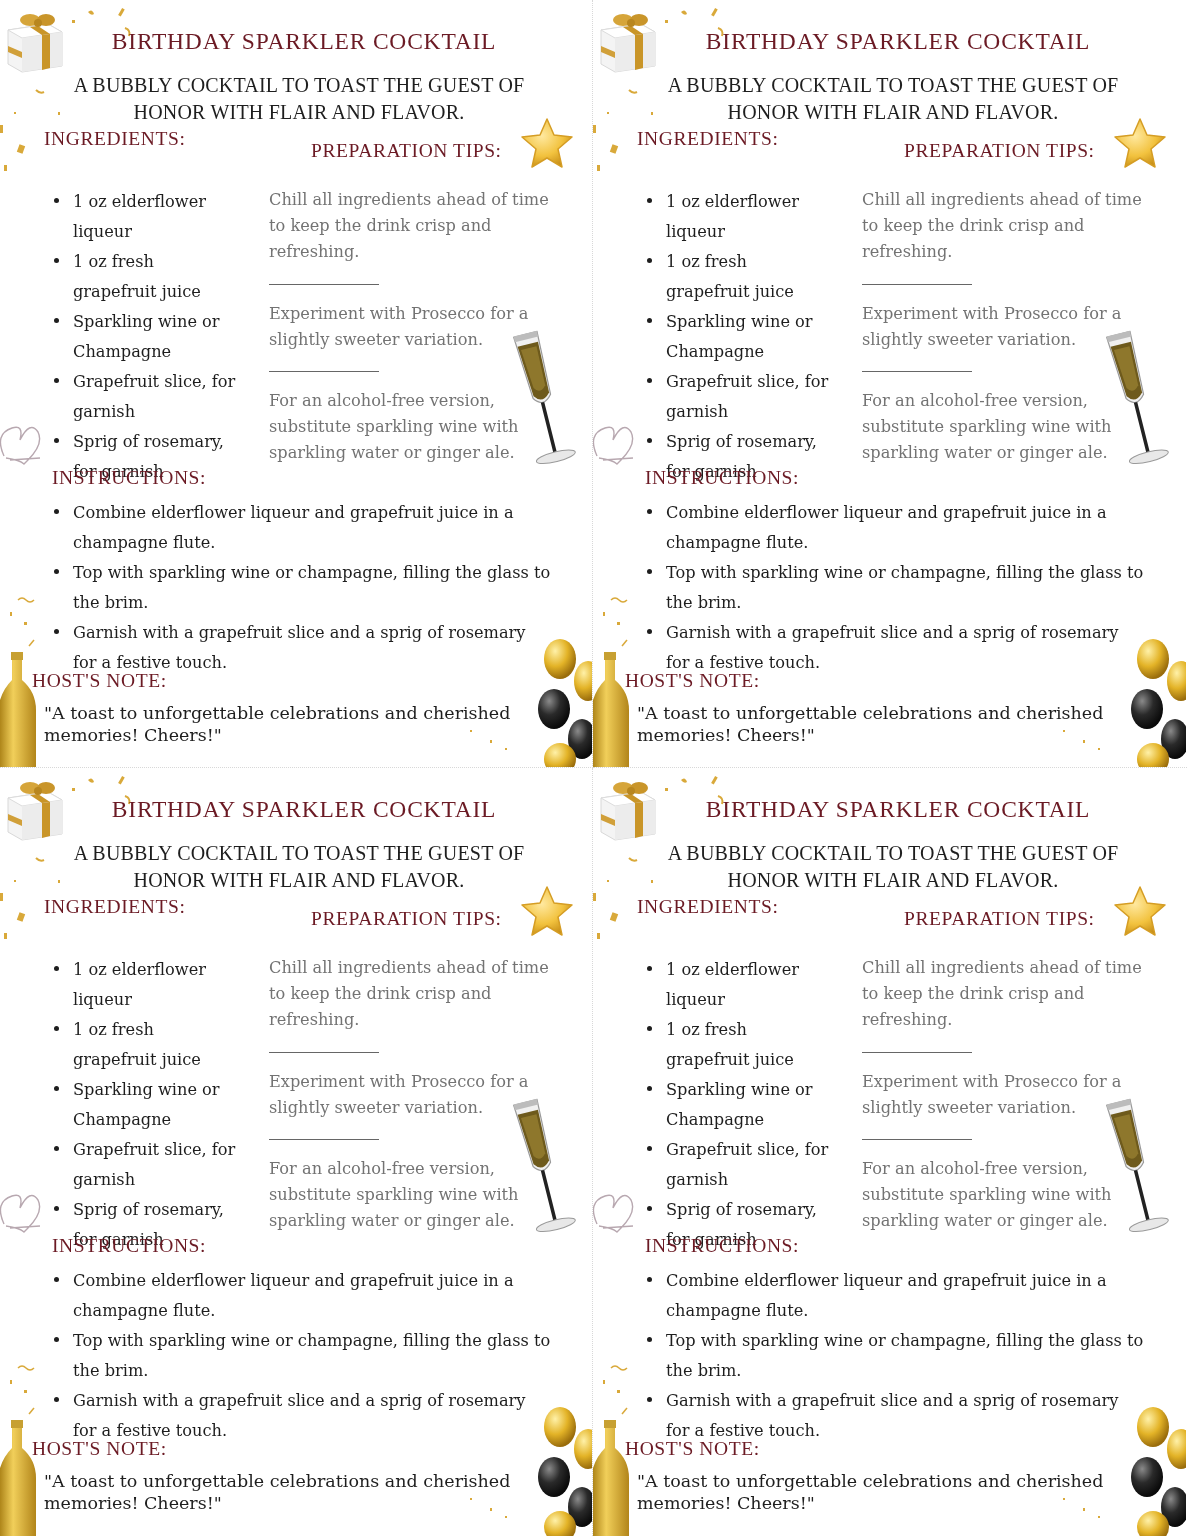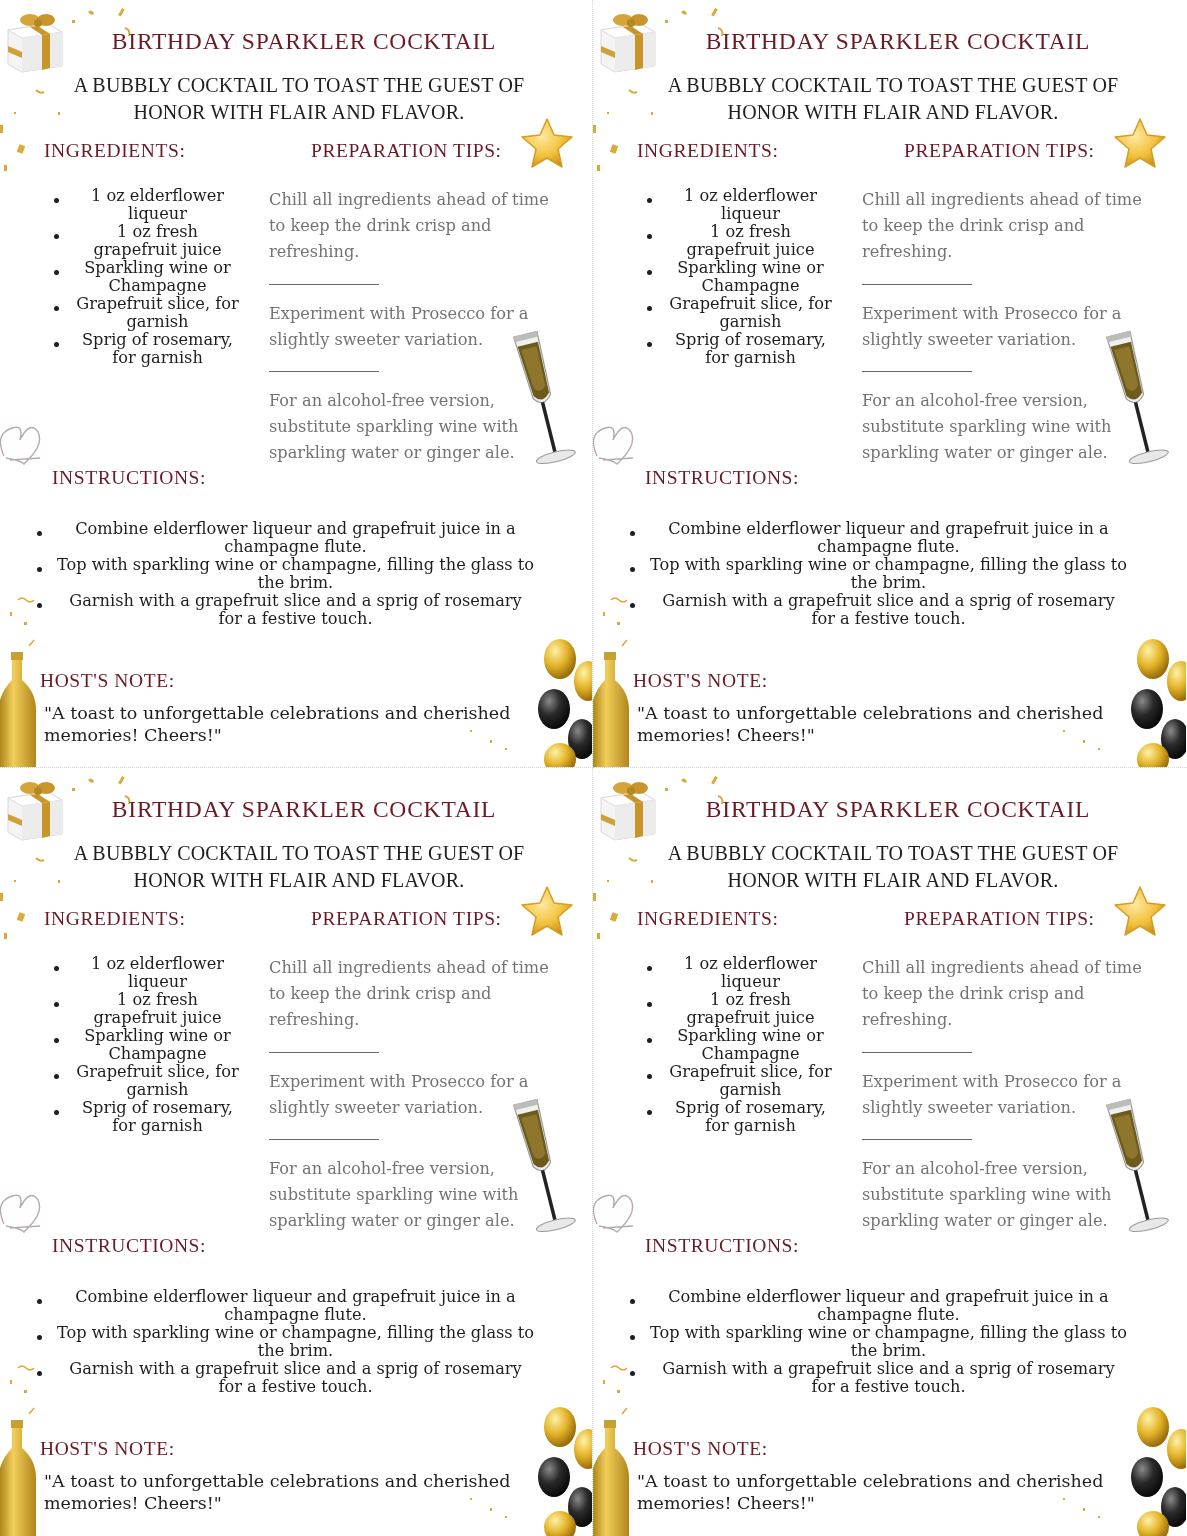--- a/index.html
+++ b/index.html
@@ -12,36 +12,36 @@
     .card.c1, .card.c2 { border-bottom: 1px dotted #d8d8d8; }
 
     .title { position: absolute; top: 28px; left: 0; right: 0; text-align: center;
       font-family: "Liberation Serif", serif; font-size: 23.5px; letter-spacing: 0.8px;
       color: #6b1a24; padding-left: 16px; }
     .subtitle { position: absolute; top: 72px; left: 40px; right: 40px; text-align: center;
       font-family: Liberation Serif, serif; font-size: 20px; line-height: 27px;
       color: #1e1e1e; letter-spacing: 0.2px; padding-left: 6px; }
     .h-sec { position: absolute; font-family: "Liberation Serif", serif; font-size: 19.5px;
       color: #6b1a24; letter-spacing: 0.6px; }
-    .h-ingredients { top: 140px; left: 44px; }
+    .h-ingredients { top: 128px; left: 44px; }
     .h-prep { top: 140px; left: 269px; margin-left: 42px; }
     .h-instructions { top: 467px; left: 52px; }
-    .h-hostnote { top: 670px; left: 40px; }
+    .h-hostnote { top: 670px; left: 32px; }
 
     .ingredients { position: absolute; top: 187px; left: 52px; width: 190px; list-style: none; }
     .ingredients li, .instructions li { position: relative; padding-left: 21px;
-      font-size: 16.2px; line-height: 18px; color: #1e1e1e; text-align: center; }
+      font-size: 16.2px; line-height: 30px; color: #1e1e1e; }
     .ingredients li::before, .instructions li::before { content: ""; position: absolute;
       left: 2px; top: 11px; width: 5px; height: 5px; border-radius: 50%; background: #1e1e1e; }
 
     .prep { position: absolute; top: 187px; left: 269px; width: 300px; }
     .prep p { font-size: 16.2px; line-height: 26.2px; color: #737373; }
     .prep .rule { width: 110px; height: 0; border-top: 1.5px solid #666; margin: 18px 0 16px 0; }
 
-    .instructions { position: absolute; top: 498px; left: 35px; width: 500px; list-style: none; margin-top: 22px; }
+    .instructions { position: absolute; top: 498px; left: 52px; width: 500px; list-style: none; }
     .hostnote { position: absolute; top: 703px; left: 44px; width: 490px; font-size: 17.5px;
       line-height: 21.5px; color: #1e1e1e; }
 
     
     .deco { position: absolute; }
     .gift { left: 2px; top: 8px; width: 66px; height: 66px; }
     .star { left: 519px; top: 116px; width: 56px; height: 56px; }
     .flute { left: 512px; top: 324px; width: 80px; height: 152px; }
     .heart { left: 0px; top: 414px; width: 44px; height: 52px; }
     .bottle { left: 0px; top: 650px; width: 40px; height: 118px; }

